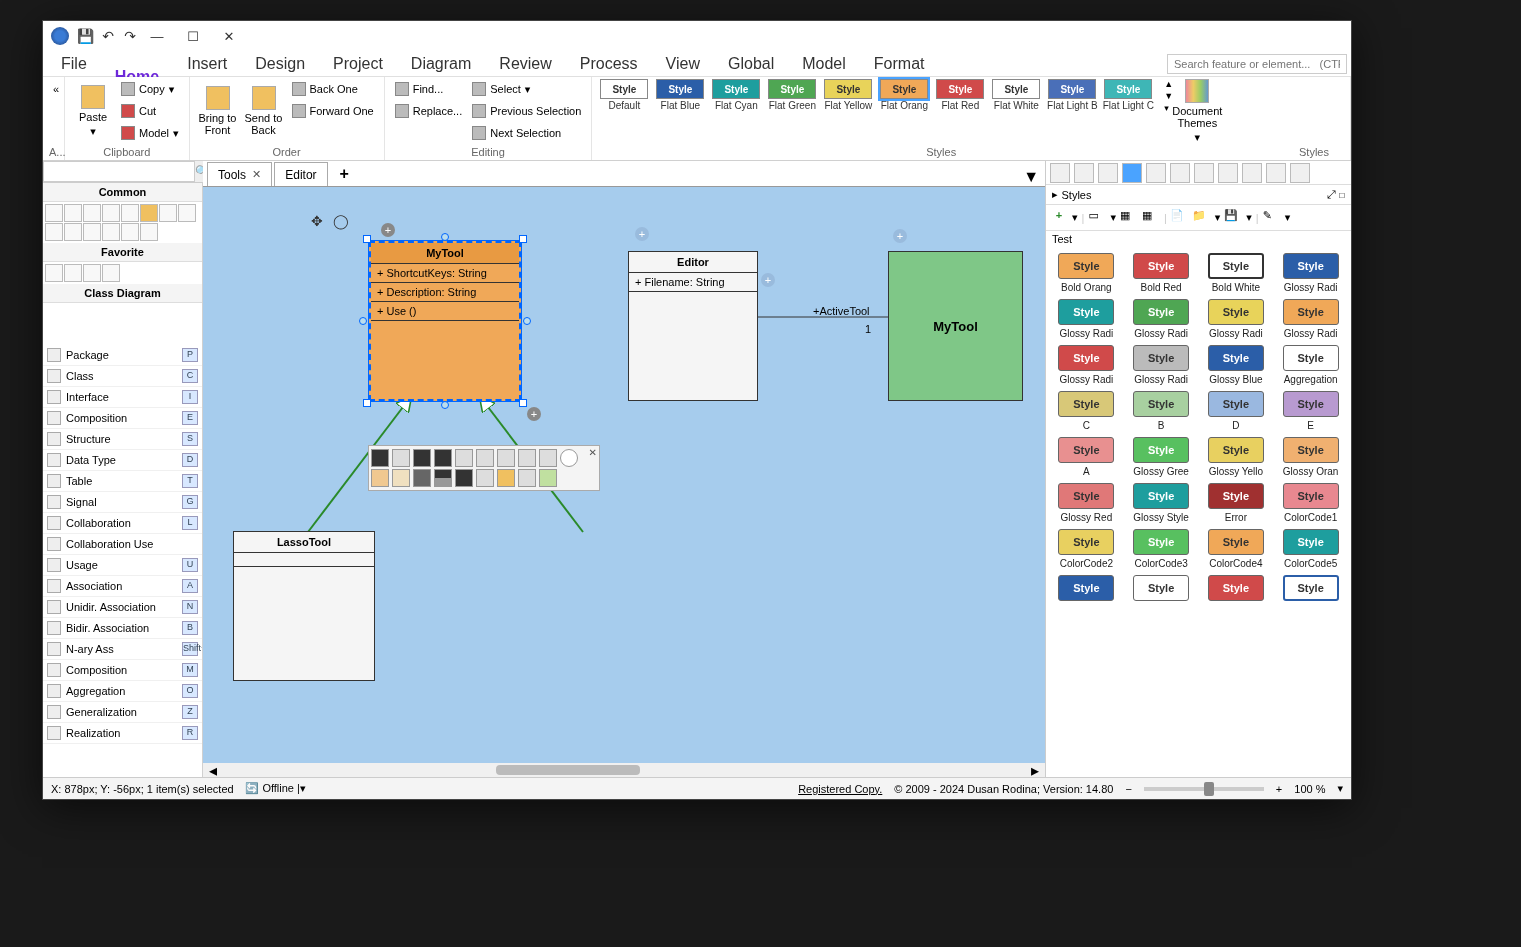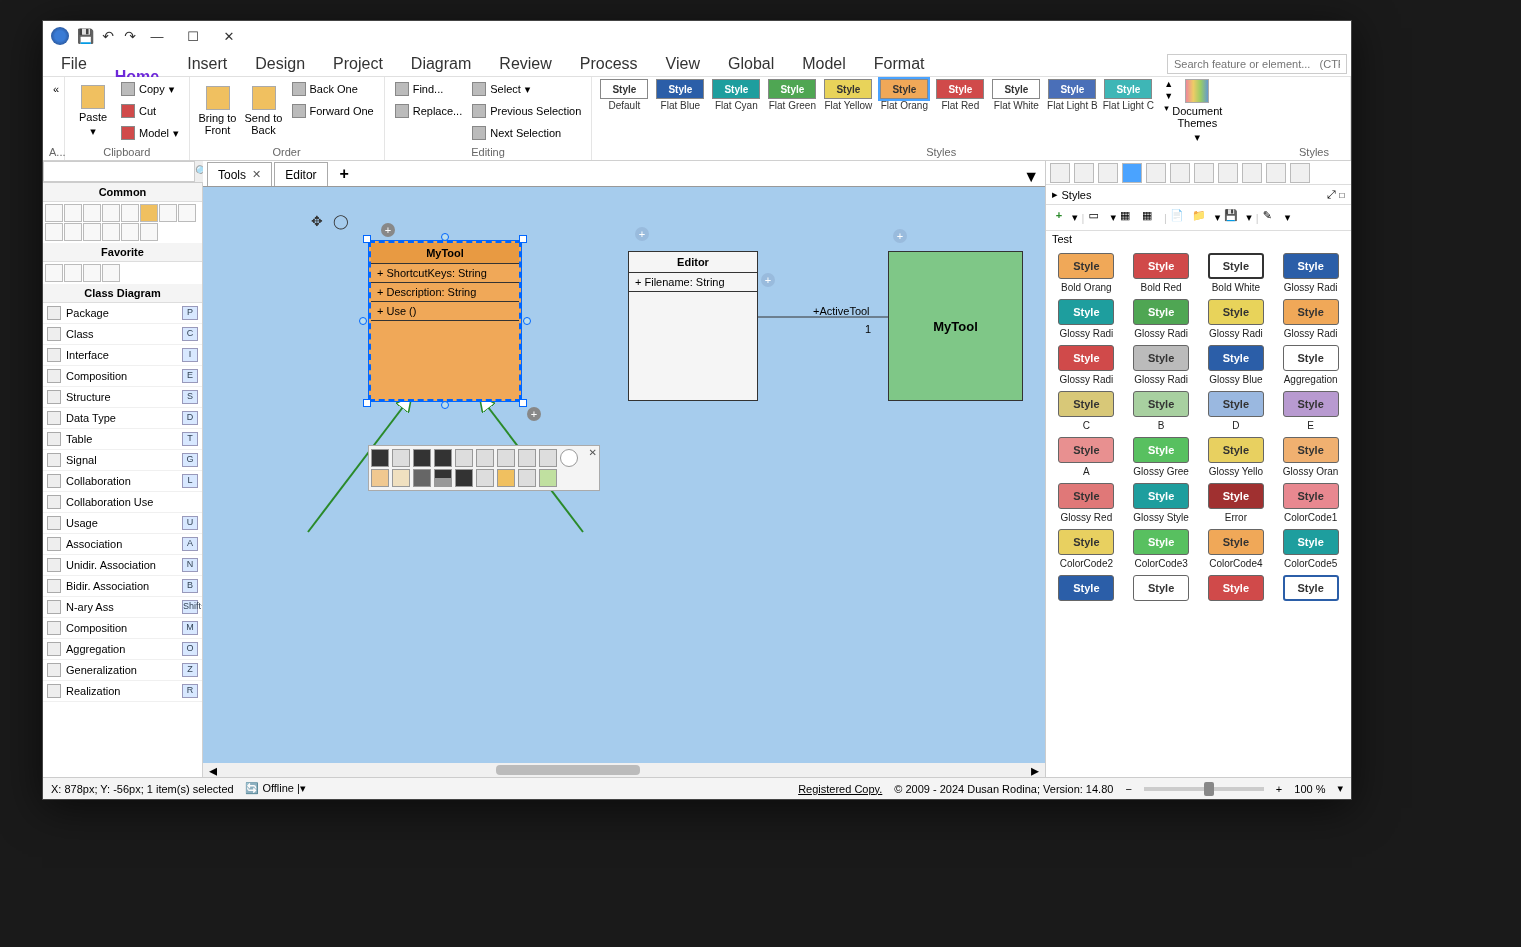--- a/index.html
+++ b/index.html
@@ -30,21 +30,21 @@
 .style-chip .nm { font-size: 10px; color: #333; }
 .style-chip.selected .sw { outline: 2px solid #4aa3ff; }
 .body-area { flex: 1; display: flex; overflow: hidden; }
 .left-panel { width: 160px; background: #fff; border-right: 1px solid #d0d0d0; display: flex; flex-direction: column; font-size: 11px; }
 .left-panel .search-row { display: flex; height: 22px; border-bottom: 1px solid #ccc; }
 .left-panel .search-row input { flex: 1; border: 1px solid #ccc; font-size: 11px; padding: 0 4px; }
 .left-panel .search-row .s-btn { width: 22px; background: #eee; display: flex; align-items: center; justify-content: center; }
 .panel-head { text-align: center; font-weight: 600; padding: 3px 0; background: #f4f4f4; border-bottom: 1px solid #ddd; }
 .tool-icons { display: flex; flex-wrap: wrap; padding: 2px; gap: 1px; }
 .tool-icons .ti { width: 18px; height: 18px; border: 1px solid #bbb; background: #f8f8f8; }
-.tool-list { flex: 1; overflow: auto; }
+.tool-list { flex: 1; overflow: auto; margin-top: 42px; }
 .tool-row { display: flex; align-items: center; height: 21px; padding: 0 4px; border-bottom: 1px solid #f0f0f0; }
 .tool-row .ti { width: 14px; height: 14px; border: 1px solid #aaa; margin-right: 5px; background: #eee; }
 .tool-row .key { margin-left: auto; width: 16px; height: 14px; font-size: 9px; text-align: center; background: #d8e8ff; border: 1px solid #99b; color: #345; }
 .center-area { flex: 1; display: flex; flex-direction: column; background: #a6cced; }
 .doc-tabs { height: 26px; display: flex; align-items: flex-end; background: #fff; border-bottom: 1px solid #999; padding-left: 4px; gap: 2px; }
 .doc-tab { height: 24px; display: flex; align-items: center; padding: 0 10px; background: #fff; border: 1px solid #aaa; border-bottom: none; font-size: 12px; gap: 6px; }
 .doc-tab .close { font-size: 11px; color: #555; }
 .doc-tab.add { border: none; font-size: 16px; font-weight: bold; }
 .canvas { flex: 1; position: relative; overflow: hidden; }
 .uml-box { position: absolute; background: #f5f5f5; border: 1px solid #333; font-size: 11px; }
@@ -423,20 +423,25 @@
         <div class="plus-handle" style="left:432px;top:40px;background:#9bd;">+</div>
         <div class="plus-handle" style="left:558px;top:86px;background:#9bd;">+</div>
 
         <div class="uml-box green" style="left:685px;top:64px;width:135px;height:150px;display:flex;align-items:center;justify-content:center;font-weight:700;font-size:13px;">
           <span>MyTool</span>
         </div>
         <div class="plus-handle" style="left:690px;top:42px;background:#9bd;">+</div>
         <div style="position:absolute;left:610px;top:118px;font-size:11px;">+ActiveTool</div>
         <div style="position:absolute;left:662px;top:136px;font-size:11px;">1</div>
 
+        <div class="uml-box" style="left:30px;top:344px;width:142px;height:150px;">
+          <div class="head">LassoTool</div>
+          <div class="sect" style="height:8px;"></div>
+          <div class="sect" style="height:110px;border-bottom:none;"></div>
+        </div>
 
 
         <div class="context-toolbar">
           <div class="ct-close">✕</div>
           <div class="ct-row">
             <div class="ct-btn" style="background:#333;"></div>
             <div class="ct-btn"></div>
             <div class="ct-btn" style="background:#333;"></div>
             <div class="ct-btn" style="background:#333;"></div>
             <div class="ct-btn"></div>

